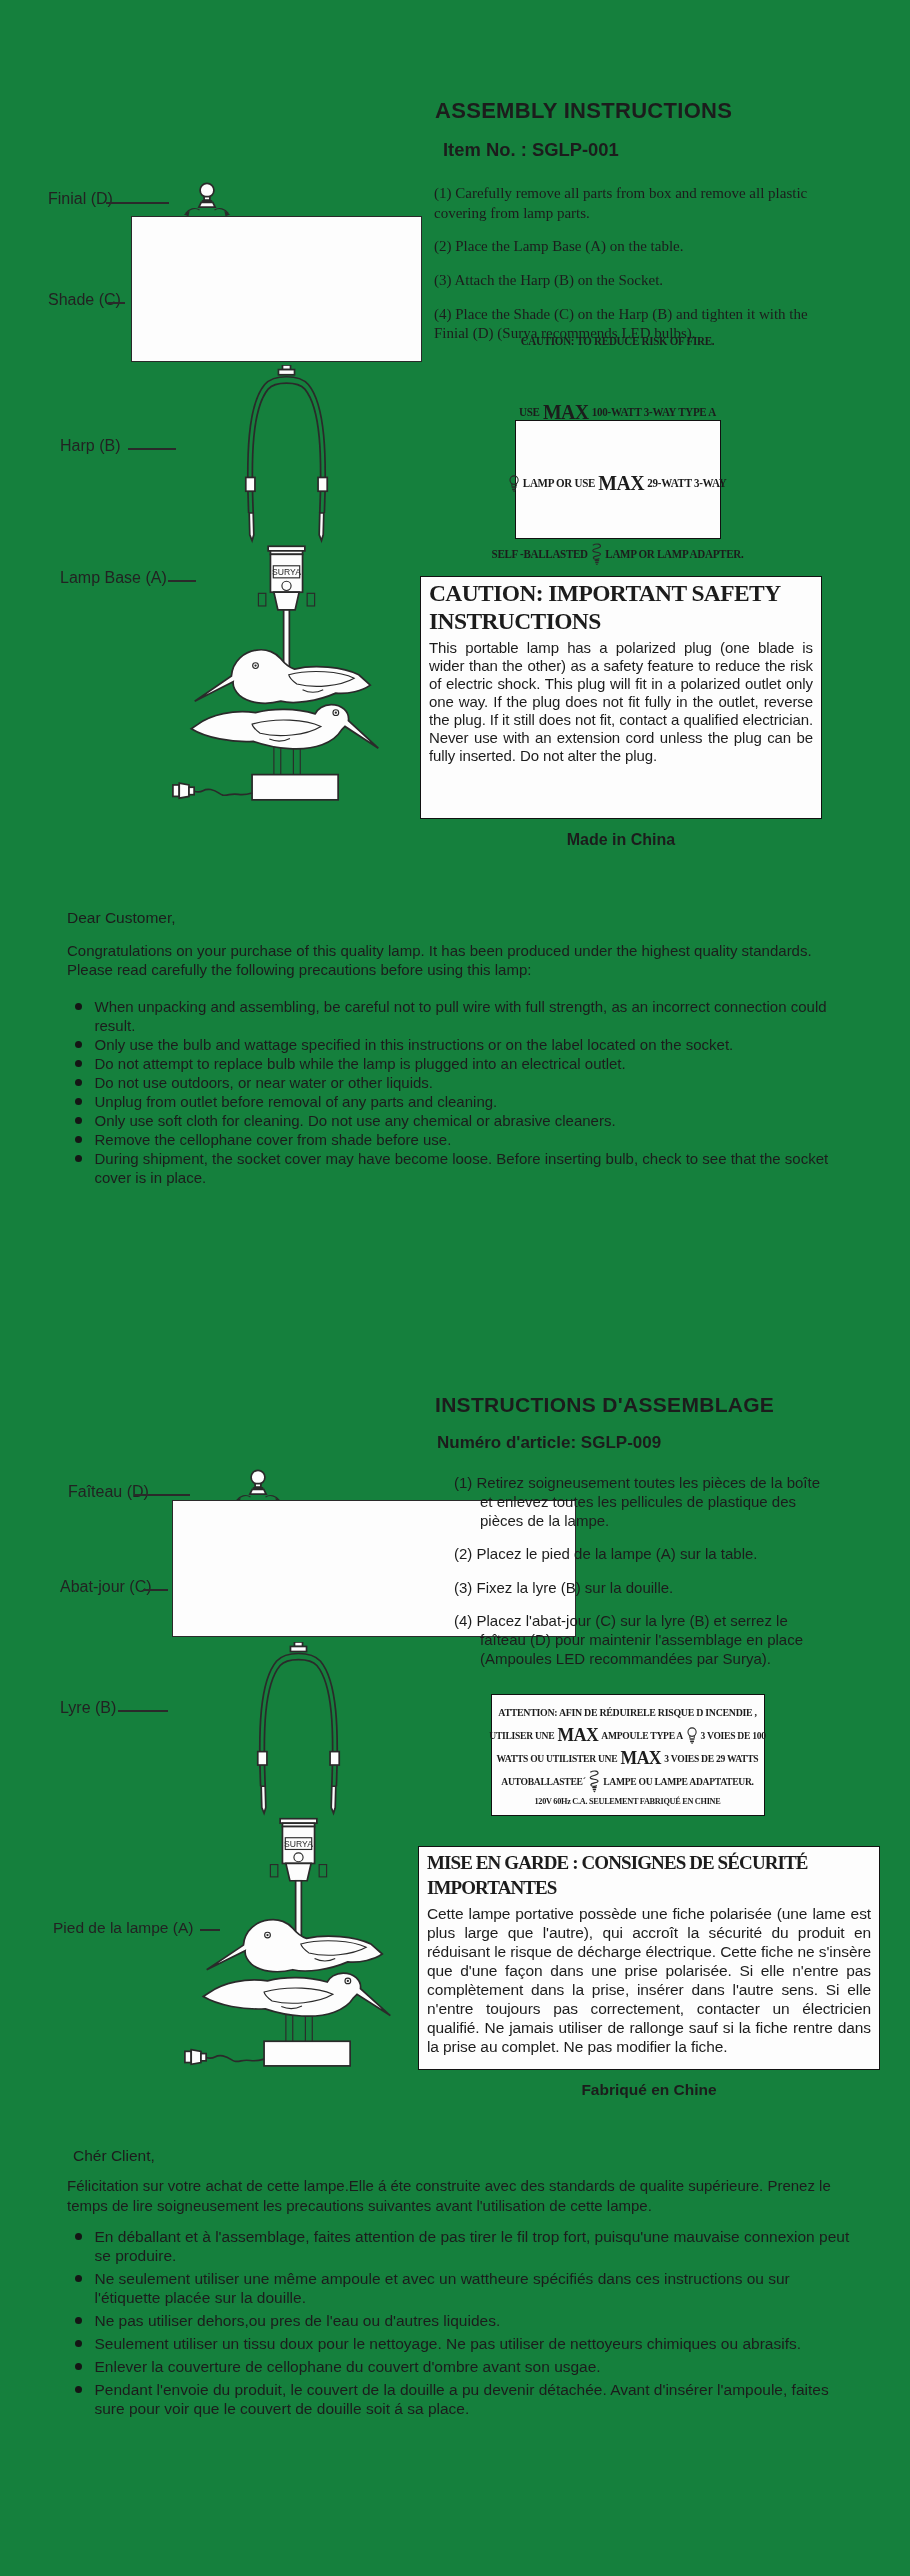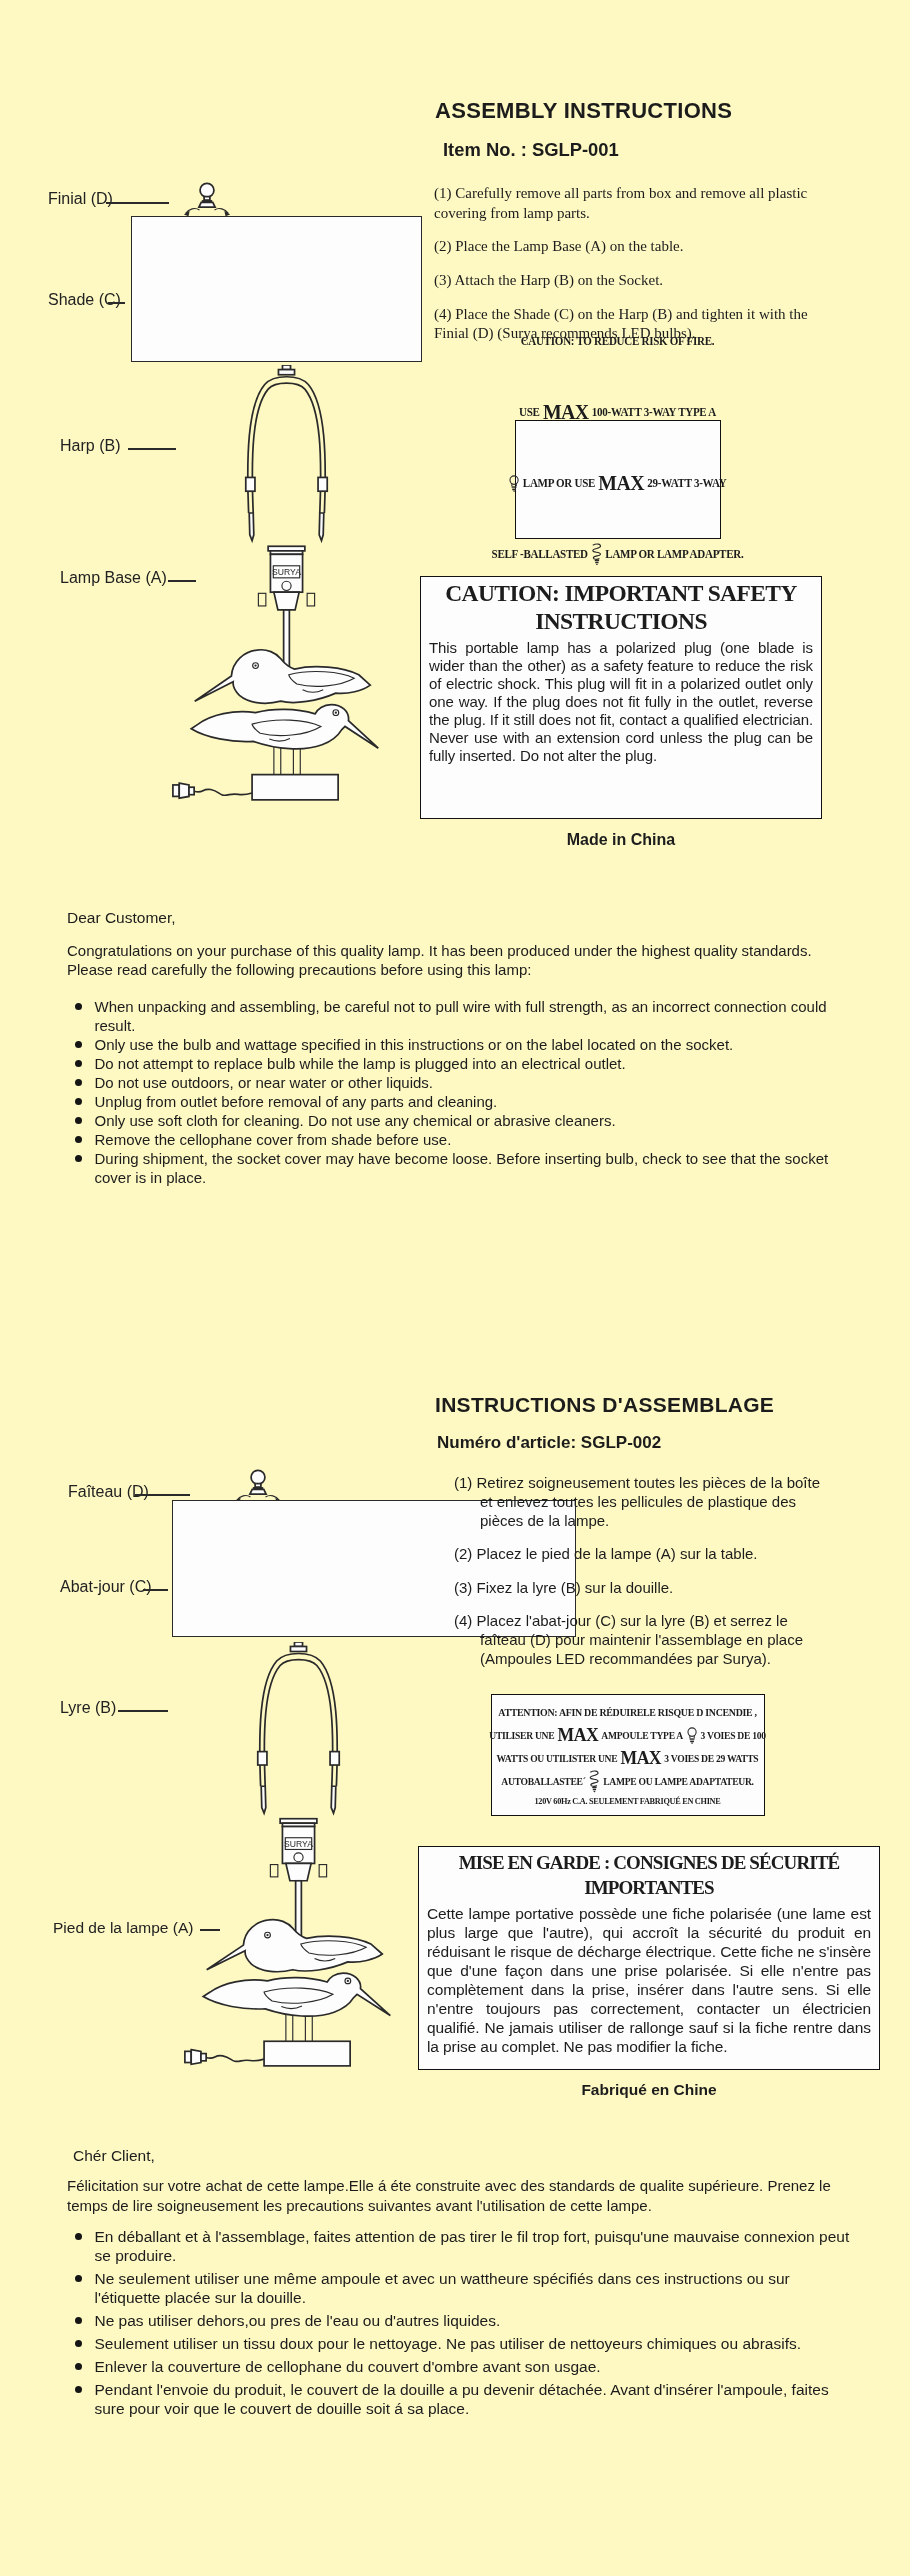--- a/index.html
+++ b/index.html
@@ -1,16 +1,16 @@
 <!DOCTYPE html>
 <html style="font-size:9.2px"><head>
 <meta charset="utf-8">
 <style>
   html,body{margin:0;padding:0;background:#e8e8e8;}
-  .page{position:relative;width:910px;height:2576px;background:#fef9c3;margin:0 auto;
+  .page{position:relative;width:910px;height:2576px;background:#15803d;margin:0 auto;
         font-family:"Liberation Sans",sans-serif;color:#1c1c1c;overflow:hidden;}
   .abs{position:absolute;}
   
   .h-title{font-size:22px;font-weight:700;letter-spacing:0.3px;}
   .h-item{font-size:18.4px;font-weight:700;}
   
   .steps{font-size:15px;line-height:19.5px;}
   .steps .step{margin-bottom:14.3px;}
   .steps.hang .step{padding-left:26px;text-indent:-26px;}
   
@@ -27,21 +27,21 @@
   .firebox.fr .frow{font-size:10px;line-height:23px;}
   .fmax{font-size:20.7px;letter-spacing:-0.6px;line-height:1;}
   .firebox.fr .fmax{font-size:18.4px;}
   .frow.f1{font-size:12px;}
   .firebox.fr .frow.f1{font-size:10.3px;}
   .frow.f5{font-size:9.5px;line-height:17px;}
   .firebox.fr .frow.f5{font-size:8.6px;line-height:16px;}
   .bulbicon{flex:0 0 auto;}
   
   .sbox{position:absolute;border:1.7px solid #111;background:#fdfdfd;box-sizing:border-box;padding:3.4px 8px 0 8px;}
-  .sbox .stitle{font-family:"Liberation Serif",serif;font-weight:700;text-align:center;
+  .sbox .stitle{font-family:"Liberation Serif",serif;font-weight:700;text-align:left;
                 letter-spacing:-0.6px;font-size:23.5px;line-height:27.5px;}
   .sbox .sbody{font-size:15px;line-height:18px;text-align:justify;letter-spacing:-0.1px;margin-top:3.4px;}
   .sbox.fr .stitle{font-size:19px;line-height:25px;letter-spacing:-0.9px;}
   .sbox.fr .sbody{font-size:15.5px;line-height:19px;}
   .madein{font-weight:700;font-size:16px;text-align:center;}
   
   .greet{font-size:15.5px;}
   .intro{font-size:15px;line-height:19px;}
   ul.blist{list-style:none;margin:0;padding:0;}
   ul.blist li{position:relative;padding-left:27.5px;font-size:15px;line-height:19px;}
@@ -215,21 +215,21 @@
       <li>Do not use outdoors, or near water or other liquids.</li>
       <li>Unplug from outlet before removal of any parts and cleaning.</li>
       <li>Only use soft cloth for cleaning. Do not use any chemical or abrasive cleaners.</li>
       <li>Remove the cellophane cover from shade before use.</li>
       <li>During shipment, the socket cover may have become loose. Before inserting bulb, check to see that the socket cover is in place.</li>
     </ul>
   </div>
 
   <div>
     <div class="abs h-title" style="left:435px;top:1393px;font-size:21px;text-align:right;">INSTRUCTIONS D'ASSEMBLAGE</div>
-    <div class="abs h-item" style="left:437px;top:1433px;font-size:17px;">Numéro d'article: SGLP-002</div>
+    <div class="abs h-item" style="left:437px;top:1433px;font-size:17px;">Numéro d'article: SGLP-009</div>
 
     <div class="abs dlabel" style="left:68px;top:1483px;">Faîteau (D)</div>
     <div class="lline" style="left:135px;top:1494px;width:55px;"></div>
     <div class="abs dlabel" style="left:60px;top:1578px;">Abat-jour (C)</div>
     <div class="lline" style="left:143px;top:1589px;width:25px;"></div>
     <div class="abs dlabel" style="left:60px;top:1699px;">Lyre (B)</div>
     <div class="lline" style="left:118px;top:1710px;width:50px;"></div>
     <div class="abs dlabel" style="left:53px;top:1919px;font-size:15.5px;">Pied de la lampe (A)</div>
     <div class="lline" style="left:200px;top:1929px;width:19.5px;"></div>
 

